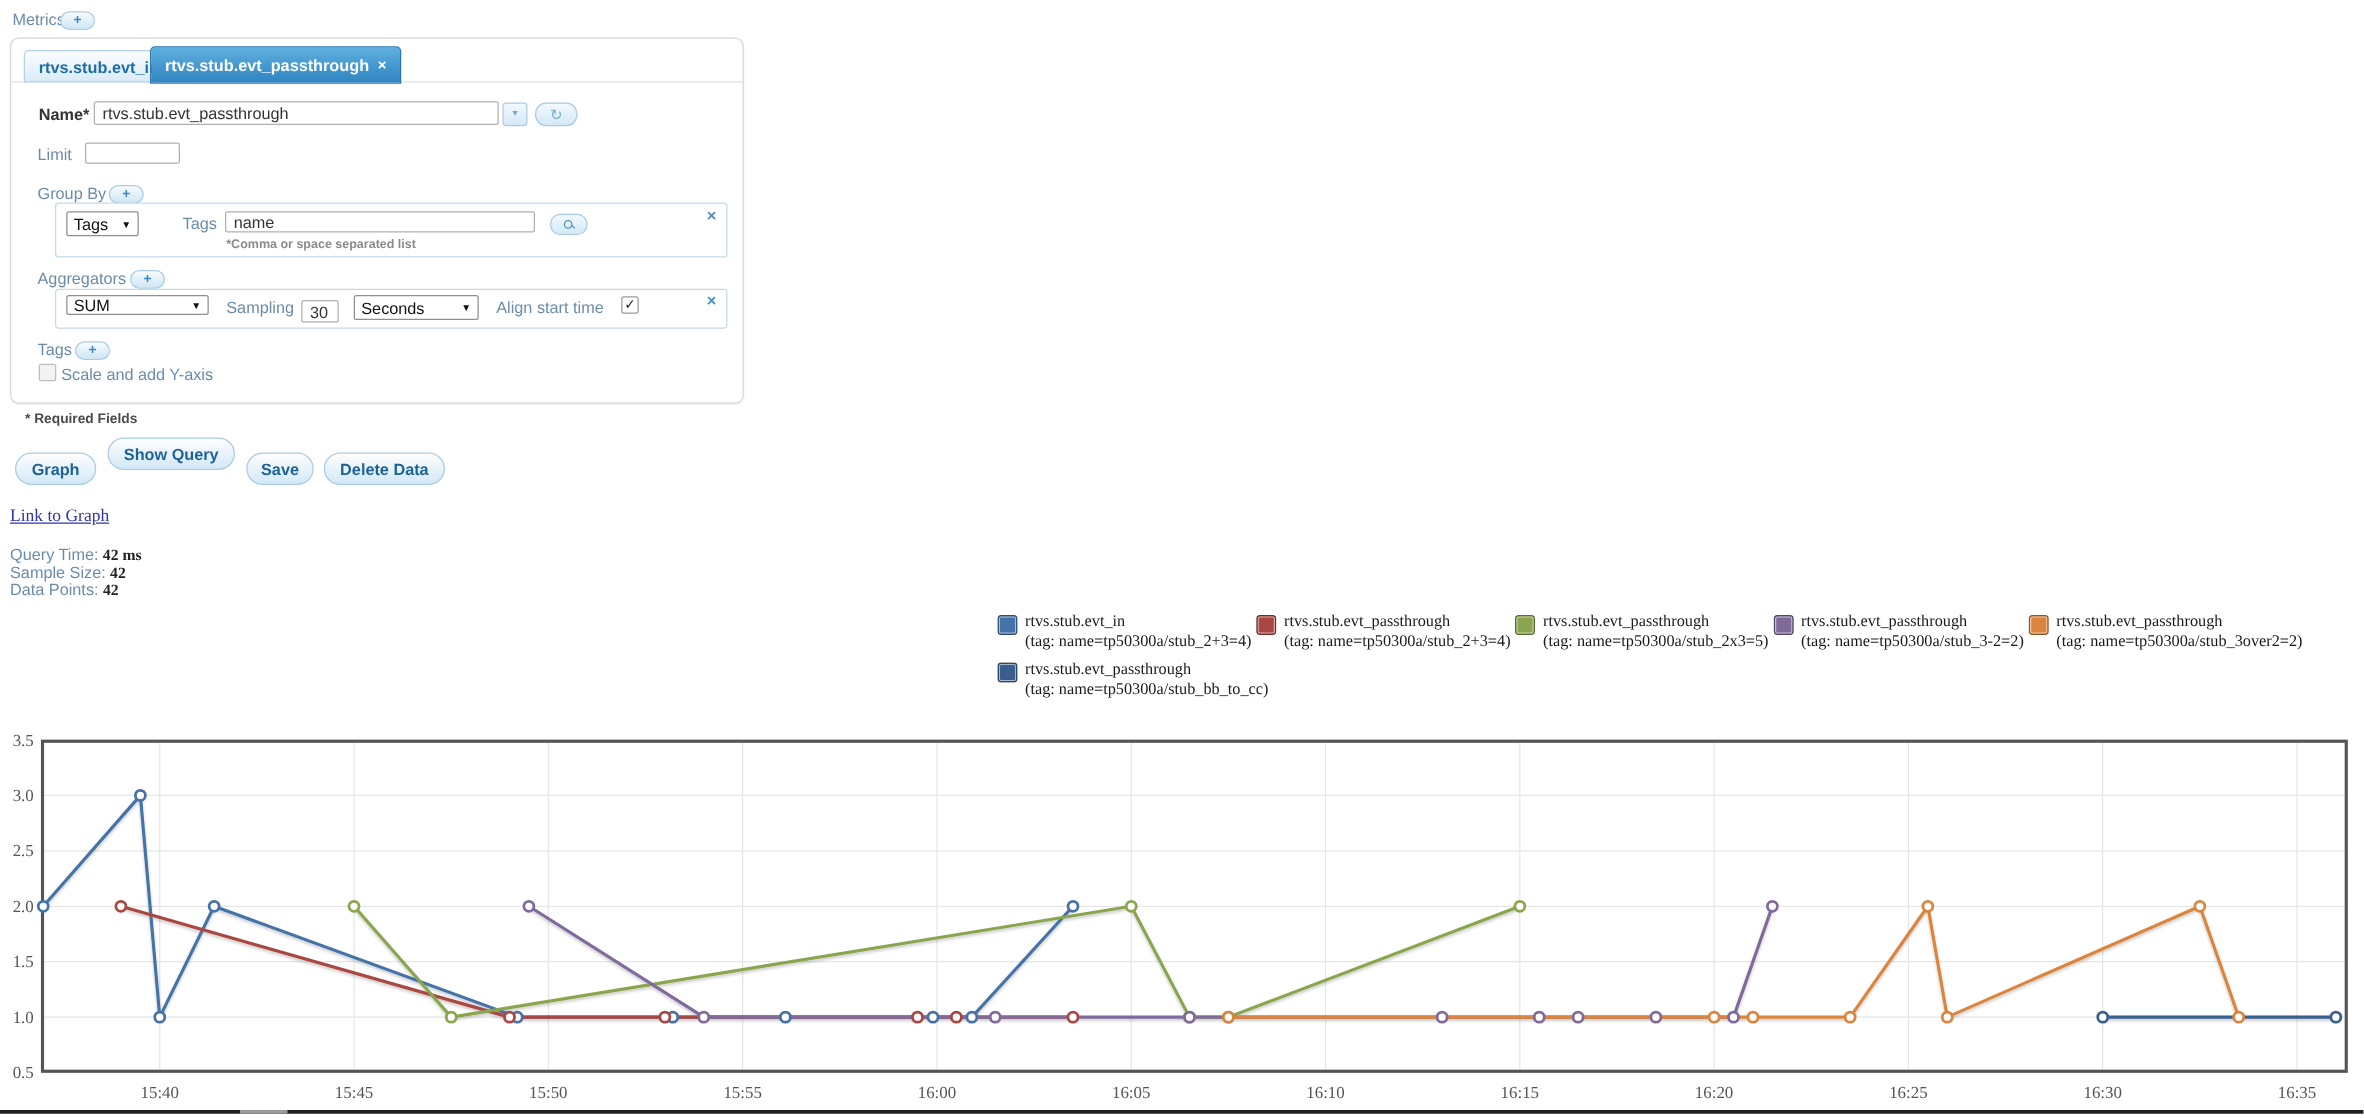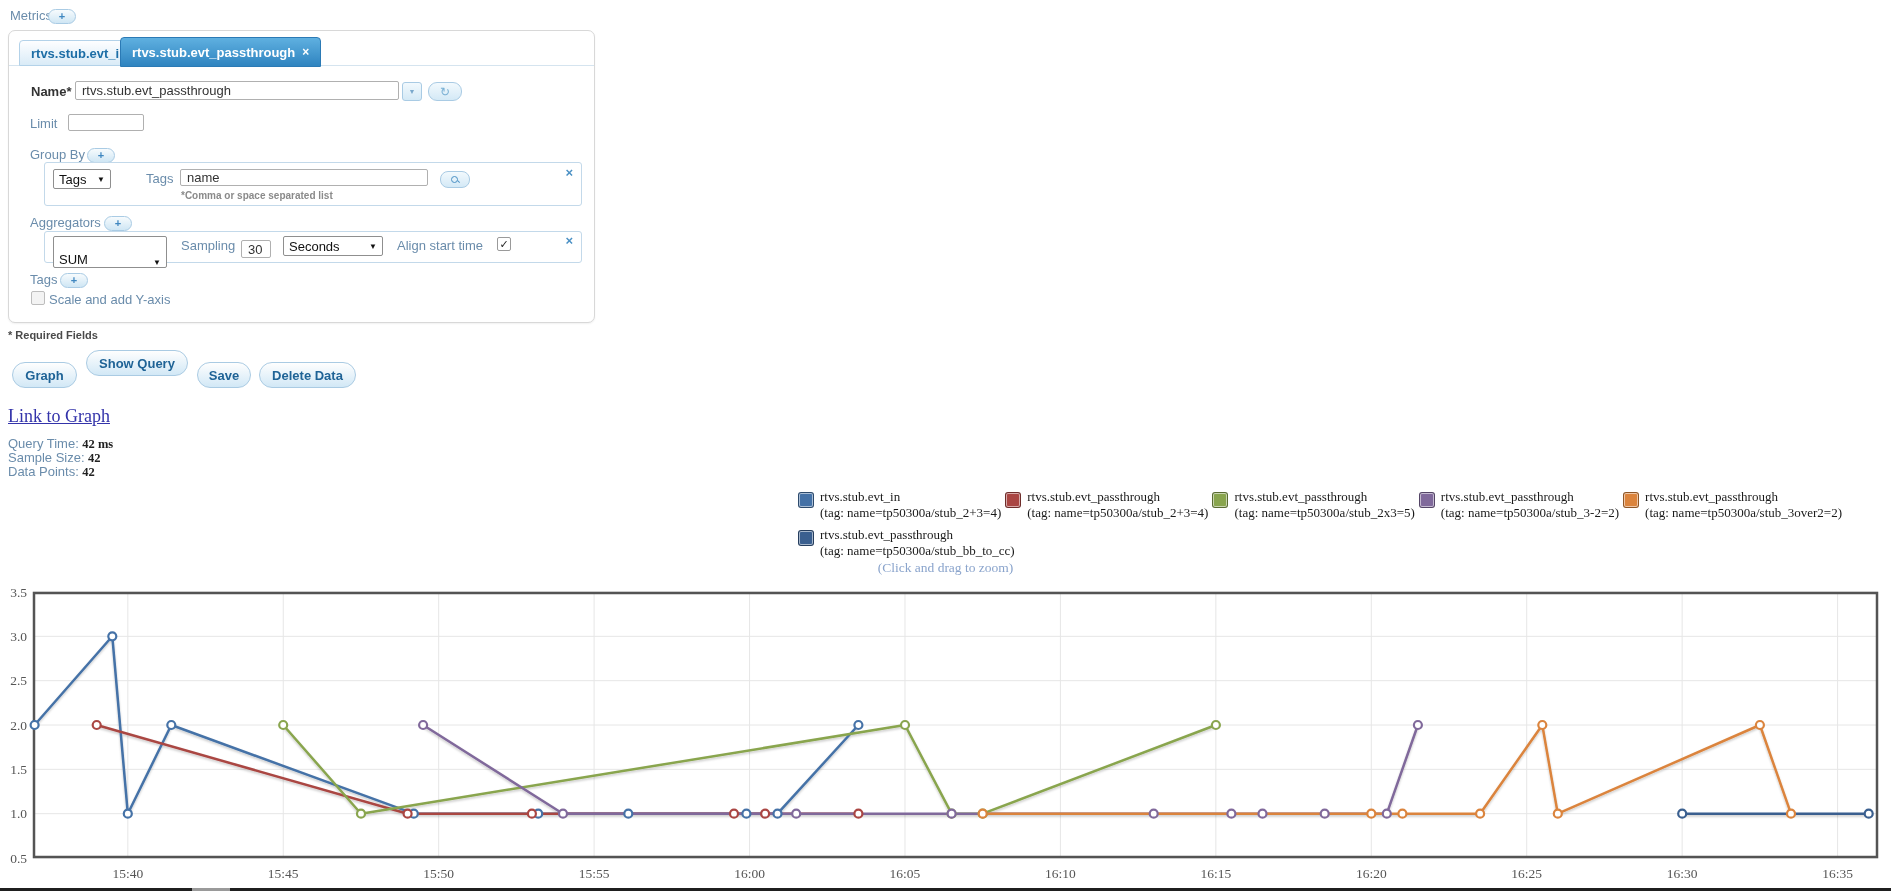--- a/index.html
+++ b/index.html
@@ -28,21 +28,21 @@
   .row-box{position:absolute;border:1px solid #c3d9ea;border-radius:3px;background:#fff;}
   .close-x{position:absolute;color:#4a90c4;font-size:13px;font-weight:bold;cursor:pointer;line-height:12px;}
   .hint{position:absolute;font-size:10px;color:#8a8a8a;font-weight:bold;}
   .cb{position:absolute;width:12px;height:12px;border:1px solid #9a9a9a;border-radius:2px;background:#fff;
       font-size:11px;line-height:12px;text-align:center;color:#222;cursor:pointer;box-sizing:content-box;}
   .cb.unchecked{background:#f3f3f3;border-color:#bdbdbd;}
   .action-btn{position:absolute;height:24px;border-radius:13px;
     background:linear-gradient(#fefefe,#d2e8f6);border:1px solid #aacbe3;color:#1f6396;
     font-weight:bold;font-size:13px;display:flex;align-items:center;justify-content:center;cursor:pointer;
     font-family:"Liberation Sans",sans-serif;}
-  .link{position:absolute;left:8px;top:406px;font-family:"Liberation Serif",serif;font-size:18px;
+  .link{position:absolute;left:8px;top:406px;font-family:"Liberation Serif",serif;font-size:14px;
     color:#3333aa;text-decoration:underline;cursor:pointer;}
   .stat-line{line-height:14px;font-size:12.5px;}
   .stat-line .v{color:#222;font-weight:bold;font-family:Liberation Serif, serif;}
   .legend{position:absolute;left:798px;top:489px;width:1092px;display:flex;flex-wrap:wrap;column-gap:4px;row-gap:6px;}
   .legend-entry{display:flex;align-items:flex-start;}
   .legend-swatch{width:14px;height:14px;border-radius:3px;margin:3px 6px 0 0;flex:none;
      box-shadow:inset 0 0 0 1px rgba(255,255,255,0.55);border:1px solid rgba(0,0,0,0.35);}
   .legend-text{font-family:"Liberation Serif",serif;font-size:13px;color:#1a1a1a;line-height:1.22;}
   .zoom-hint{position:absolute;left:0;top:560px;width:100%;text-align:center;
      font-family:"Liberation Serif",serif;font-size:13.5px;color:#8aa4cc;}
@@ -98,42 +98,42 @@
            background:linear-gradient(#f2f9fd,#d4e9f6);display:flex;align-items:center;justify-content:center;cursor:pointer;">
         <span class="magnifier"></span>
       </div>
       <span class="close-x" style="right:8px;top:4px;">×</span>
       <span class="hint" style="left:136px;top:27px;">*Comma or space separated list</span>
     </div>
 
     <span class="abs lbl" style="left:21px;top:184px;">Aggregators</span>
     <span class="abs pill-btn" style="left:95px;top:185px;">+</span>
     <div class="row-box" style="left:35px;top:200px;width:536px;height:30px;">
-      <div class="sel" style="left:8px;top:4px;width:114px;height:32px;align-items:flex-end;">
+      <div class="sel" style="left:8px;top:4px;width:114px;height:16px;">
         <span>SUM</span>
         <span class="caret">▼</span>
       </div>
       <span class="abs lbl" style="left:136px;top:6px;text-align:right;">Sampling</span>
       <input class="txt-input" style="left: 196px; top: 8px; width: 30px; height: 18px;" value="30">
       <div class="sel" style="left:238px;top:4px;width:100px;height:20px;">
         <span>Seconds</span>
         <span class="caret">▼</span>
       </div>
       <span class="abs lbl" style="left:352px;top:6px;">Align start time</span>
       <span class="cb" style="left:452px;top:5px;" id="align-cb">✓</span>
       <span class="close-x" style="right:8px;top:3px;">×</span>
     </div>
 
     <span class="abs lbl" style="left:21px;top:241px;">Tags</span>
     <span class="abs pill-btn" style="left:51px;top:242px;">+</span>
     <span class="cb unchecked" style="left:22px;top:260px;" id="scale-cb"></span>
     <span class="abs lbl" style="left:40px;top:261px;">Scale and add Y-axis</span>
   </div>
 
-  <span class="abs" style="left:8px;top:329px;font-size:11px;font-weight:600;color:#4a4a4a;">* Required Fields</span>
+  <span class="abs" style="left:20px;top:329px;font-size:11px;font-weight:600;color:#4a4a4a;">* Required Fields</span>
 
   <div class="action-btn" style="left:12px;top:362px;width:63px;">Graph</div>
   <div class="action-btn" style="left:86px;top:350px;width:100px;">Show Query</div>
   <div class="action-btn" style="left:197px;top:362px;width:52px;">Save</div>
   <div class="action-btn" style="left:259px;top:362px;width:95px;">Delete Data</div>
 
   <a class="link">Link to Graph</a>
 
   <div class="abs" style="left:8px;top:437px;">
     <div class="stat-line"><span class="lbl">Query Time:</span>
@@ -181,21 +181,20 @@
         </div>
       </div>
       <div class="legend-entry">
         <span class="legend-swatch" style="background: rgb(58, 95, 143);"></span>
         <div class="legend-text">
           <div>rtvs.stub.evt_passthrough</div>
           <div>(tag: name=tp50300a/stub_bb_to_cc)</div>
         </div>
       </div>
     </div>
-  <div class="zoom-hint">(Click and drag to zoom)</div>
 
   <svg id="chart-svg" class="abs" style="left:0;top:585px;" width="1891" height="300">
       <defs>
         <filter id="lineShadow" x="-20%" y="-20%" width="140%" height="160%">
           <feDropShadow dx="0" dy="1.6" stdDeviation="1.1" flood-opacity="0.22"></feDropShadow>
         </filter>
       </defs>
       <line x1="33" x2="1878" y1="273" y2="273" stroke="#e6e6e6" stroke-width="1"></line>
       <line x1="33" x2="1878" y1="228.66666666666669" y2="228.66666666666669" stroke="#e6e6e6" stroke-width="1"></line>
       <line x1="33" x2="1878" y1="184.33333333333334" y2="184.33333333333334" stroke="#e6e6e6" stroke-width="1"></line>

